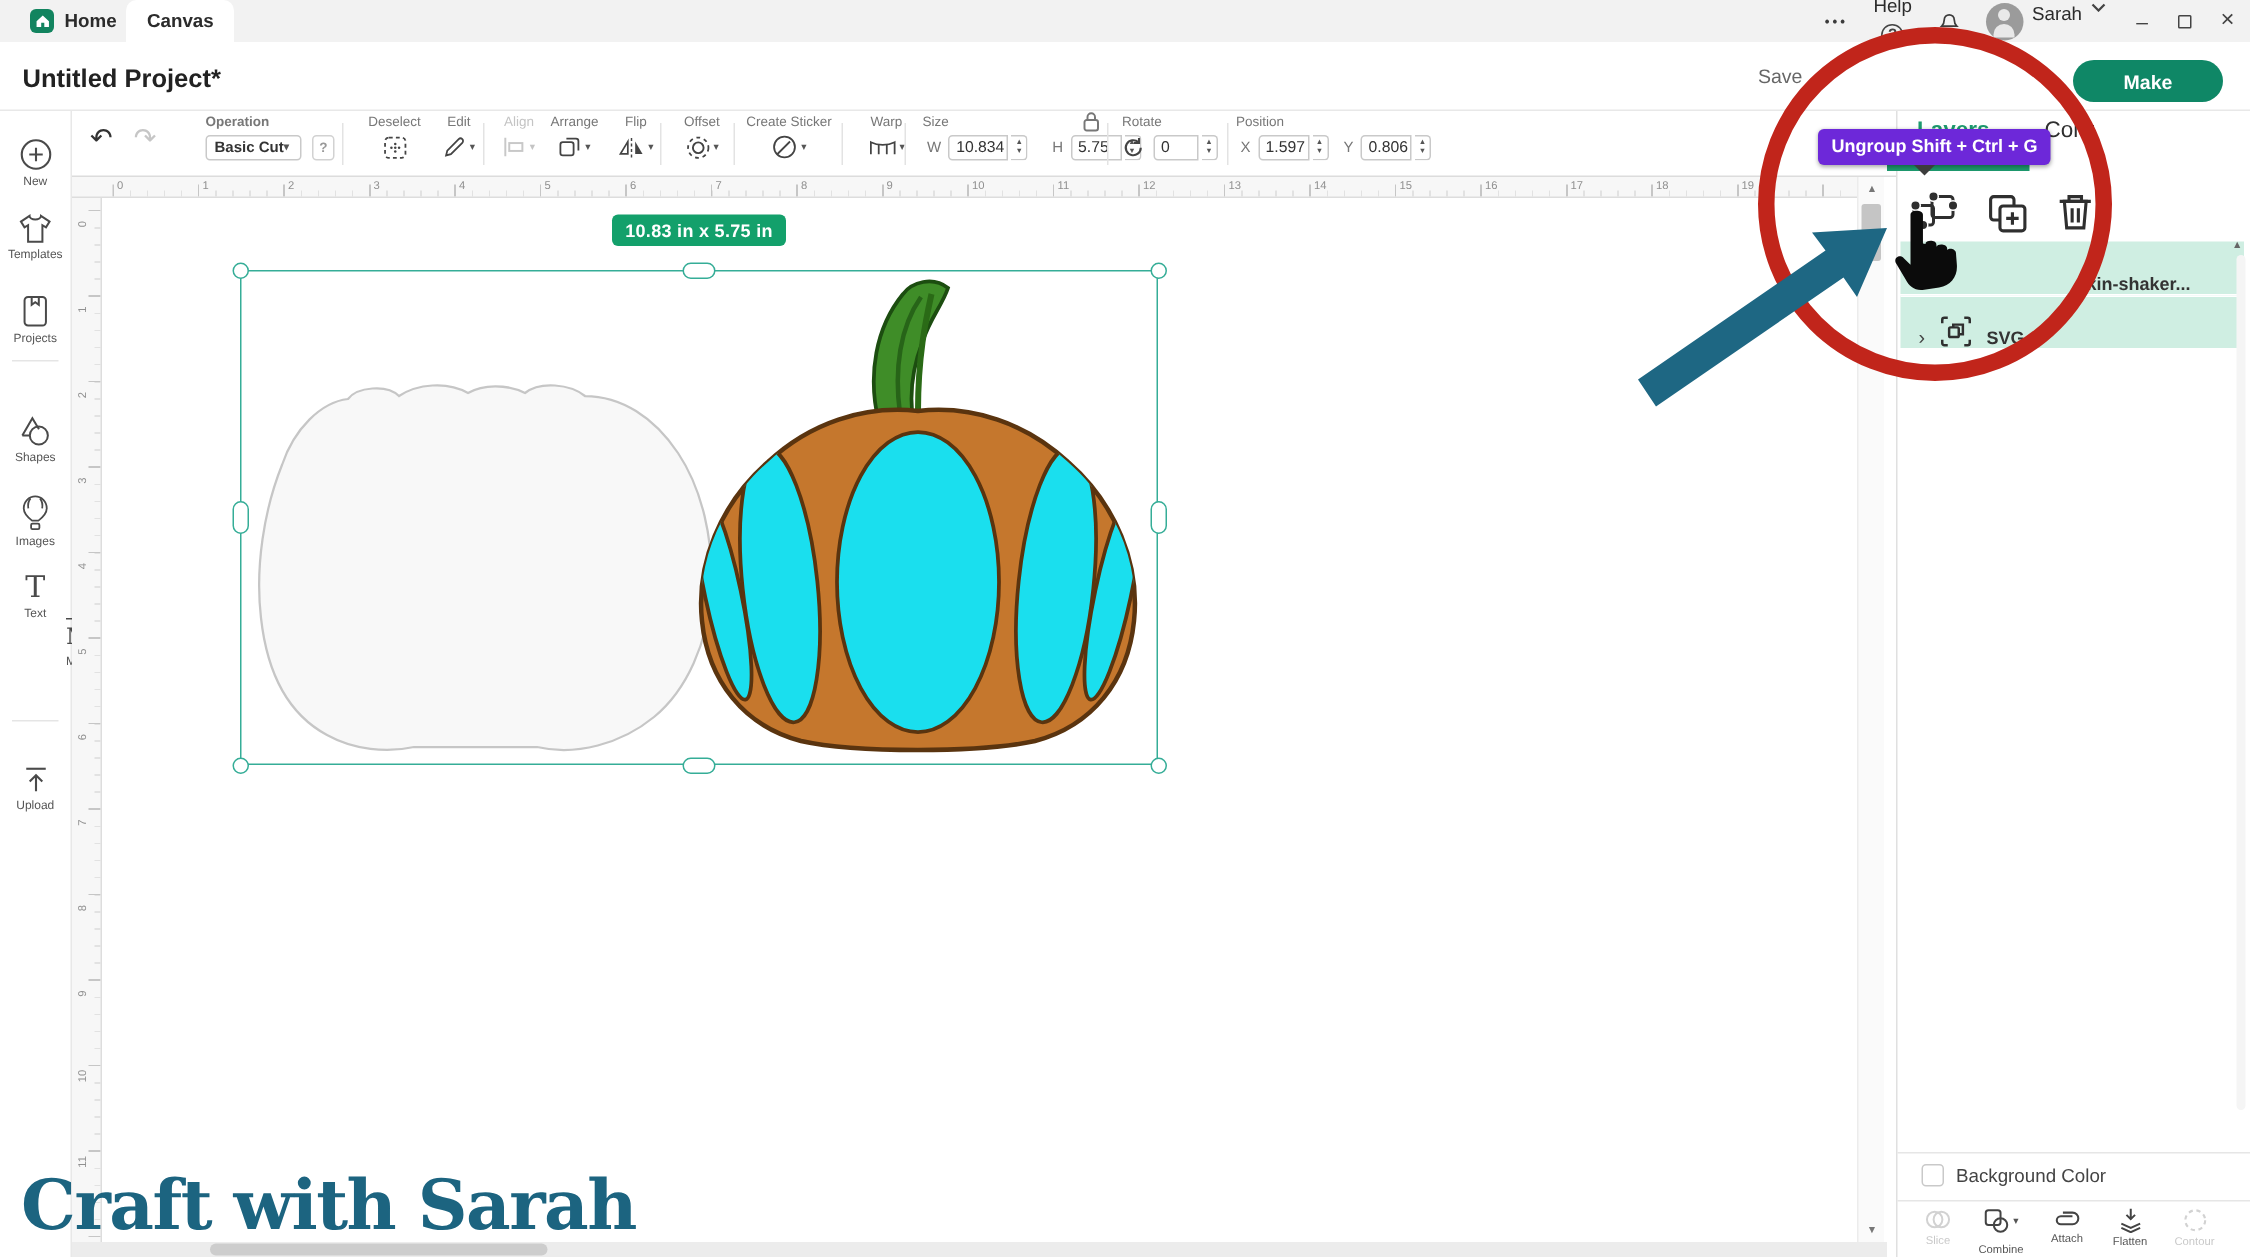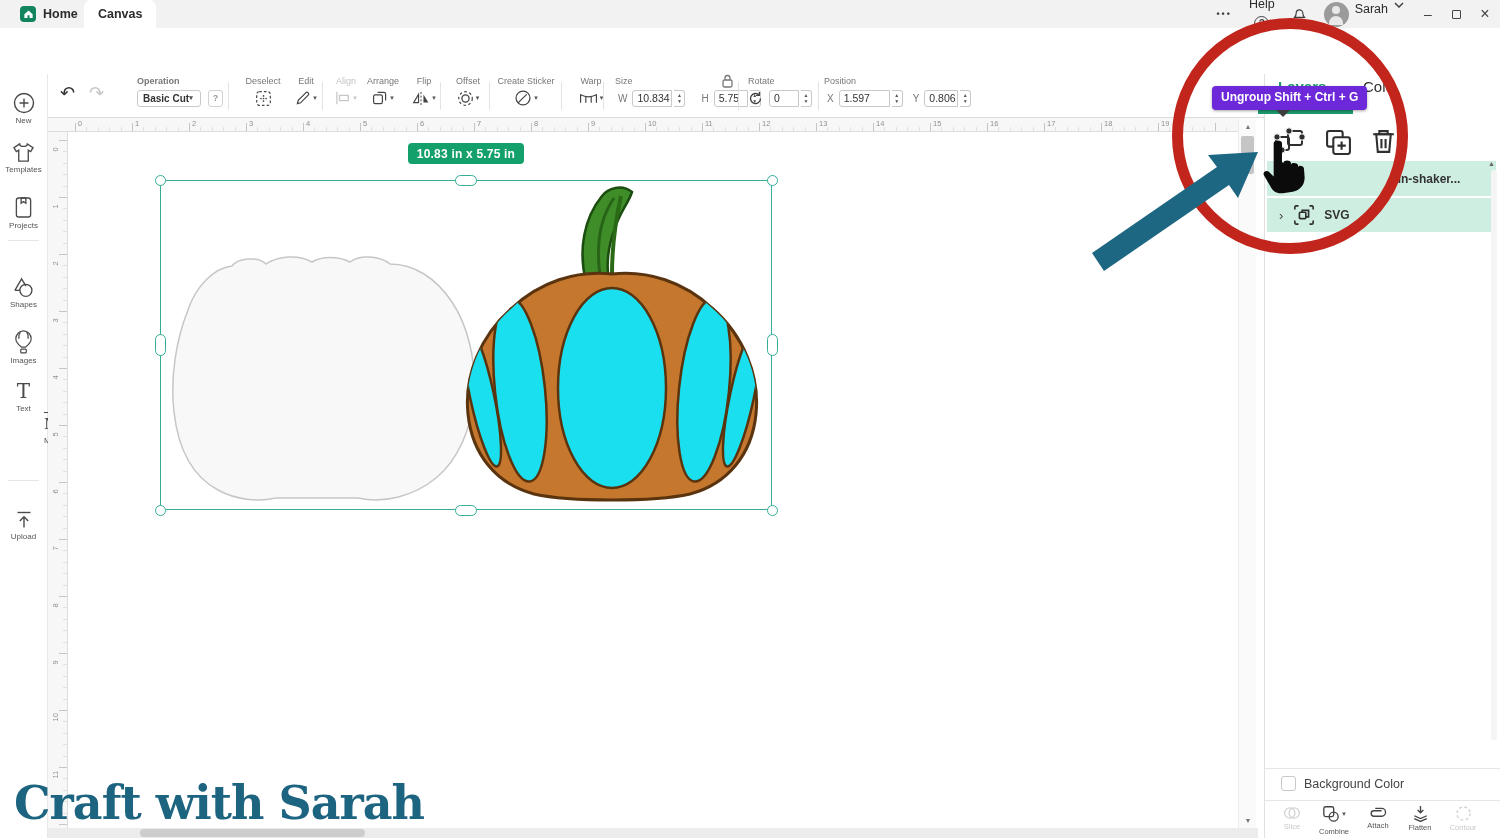--- a/index.html
+++ b/index.html
@@ -106,21 +106,21 @@
 
   
   #panel { position:absolute; left:1264px; top:74px; width:236px; height:764px; background:#fff;
            border-left:1px solid #e0e0e0; }
   #tab-layers-label { position:absolute; left:13px; top:4px; font-size:15px; font-weight:bold; color:#1d9a6e; }
   #tab-layers-underline { position:absolute; left:-7px; top:36px; width:95px; height:3.5px; background:#1d9a6e; }
   #tab-colorsync-label { position:absolute; left:98px; top:4px; width:33px; overflow:hidden;
            white-space:nowrap; font-size:15px; color:#2f2f2f; }
   .prow-icons { position:absolute; left:0; top:50px; width:236px; height:38px; }
   .lrow { position:absolute; left:2px; width:229px; height:35px; background:#cfeee2; display:flex;
-          align-items:center; font-size:12px; color:#333; }
+          align-items:flex-end; font-size:12px; color:#333; }
   #lrow1 { top:87px; }
   #lrow2 { top:123px; border-top:1px solid #fff; }
   #lrow1 .lname { margin-left:124px; font-weight:bold; white-space:nowrap; }
   #lrow2 .chev { margin-left:12px; font-size:13px; color:#444; }
   #lrow2 .gname { margin-left:9px; font-weight:bold; }
   .pscroll-up { position:absolute; right:5px; top:86px; font-size:7px; color:#666; }
   .pscroll-track { position:absolute; right:3px; top:96px; width:6px; height:570px; background:#f5f5f5; border-radius:3px; }
   #bgcolor-row { position:absolute; left:0; top:694px; width:236px; height:32px; border-top:1px solid #e6e6e6; }
   #bgcolor-check { position:absolute; left:16px; top:7px; width:15px; height:15px; border:1px solid #c9c9c9;
                    border-radius:3px; background:#fff; }
@@ -181,20 +181,25 @@
         <svg width="10" height="6" viewBox="0 0 10 6">
             <path d="M1 1 l4 4 4 -4" stroke="#444" fill="none" stroke-width="1.5"></path>
           </svg>
       </span>
       <span class="winbtn">–</span>
       <span class="maxbox"></span>
       <span class="winbtn" style="font-size:16px;">×</span>
     </div>
   </div>
 
+  <div id="header">
+    <div id="project-title">Untitled Project*</div>
+    <div id="save-label">Save</div>
+    <div id="make-btn">Make</div>
+  </div>
 
   <div id="toolbar">
     <div class="tgroup" style="left:12px; top:10px;">
       <div class="ticons">
         <span class="undo-g" style="color:#333;">↶</span>
         <span class="undo-g" style="color:#c6c6c6; margin-left:12px;">↷</span>
       </div>
     </div>
     <div class="tgroup" style="left:89px; text-align:left;font-weight:bold;">
       <span class="tlabel">Operation</span>
@@ -331,21 +336,21 @@
             <span>▲</span>
             <span>▼</span>
           </span>
       </div>
     </div>
     <div class="tdiv" style="left:770px;"></div>
     <div class="tgroup" style="left:776px; text-align:left;">
       <span class="tlabel">Position</span>
       <div class="ticons">
         <span class="fieldlab">X</span>
-        <span class="num" style="width:51px;">1.597</span>
+        <span class="num" style="width:34px;">1.597</span>
         <span class="stp">
             <span>▲</span>
             <span>▼</span>
           </span>
         <span class="fieldlab" style="margin-left:8px;">Y</span>
         <span class="num" style="width:34px;">0.806</span>
         <span class="stp">
             <span>▲</span>
             <span>▼</span>
           </span>

